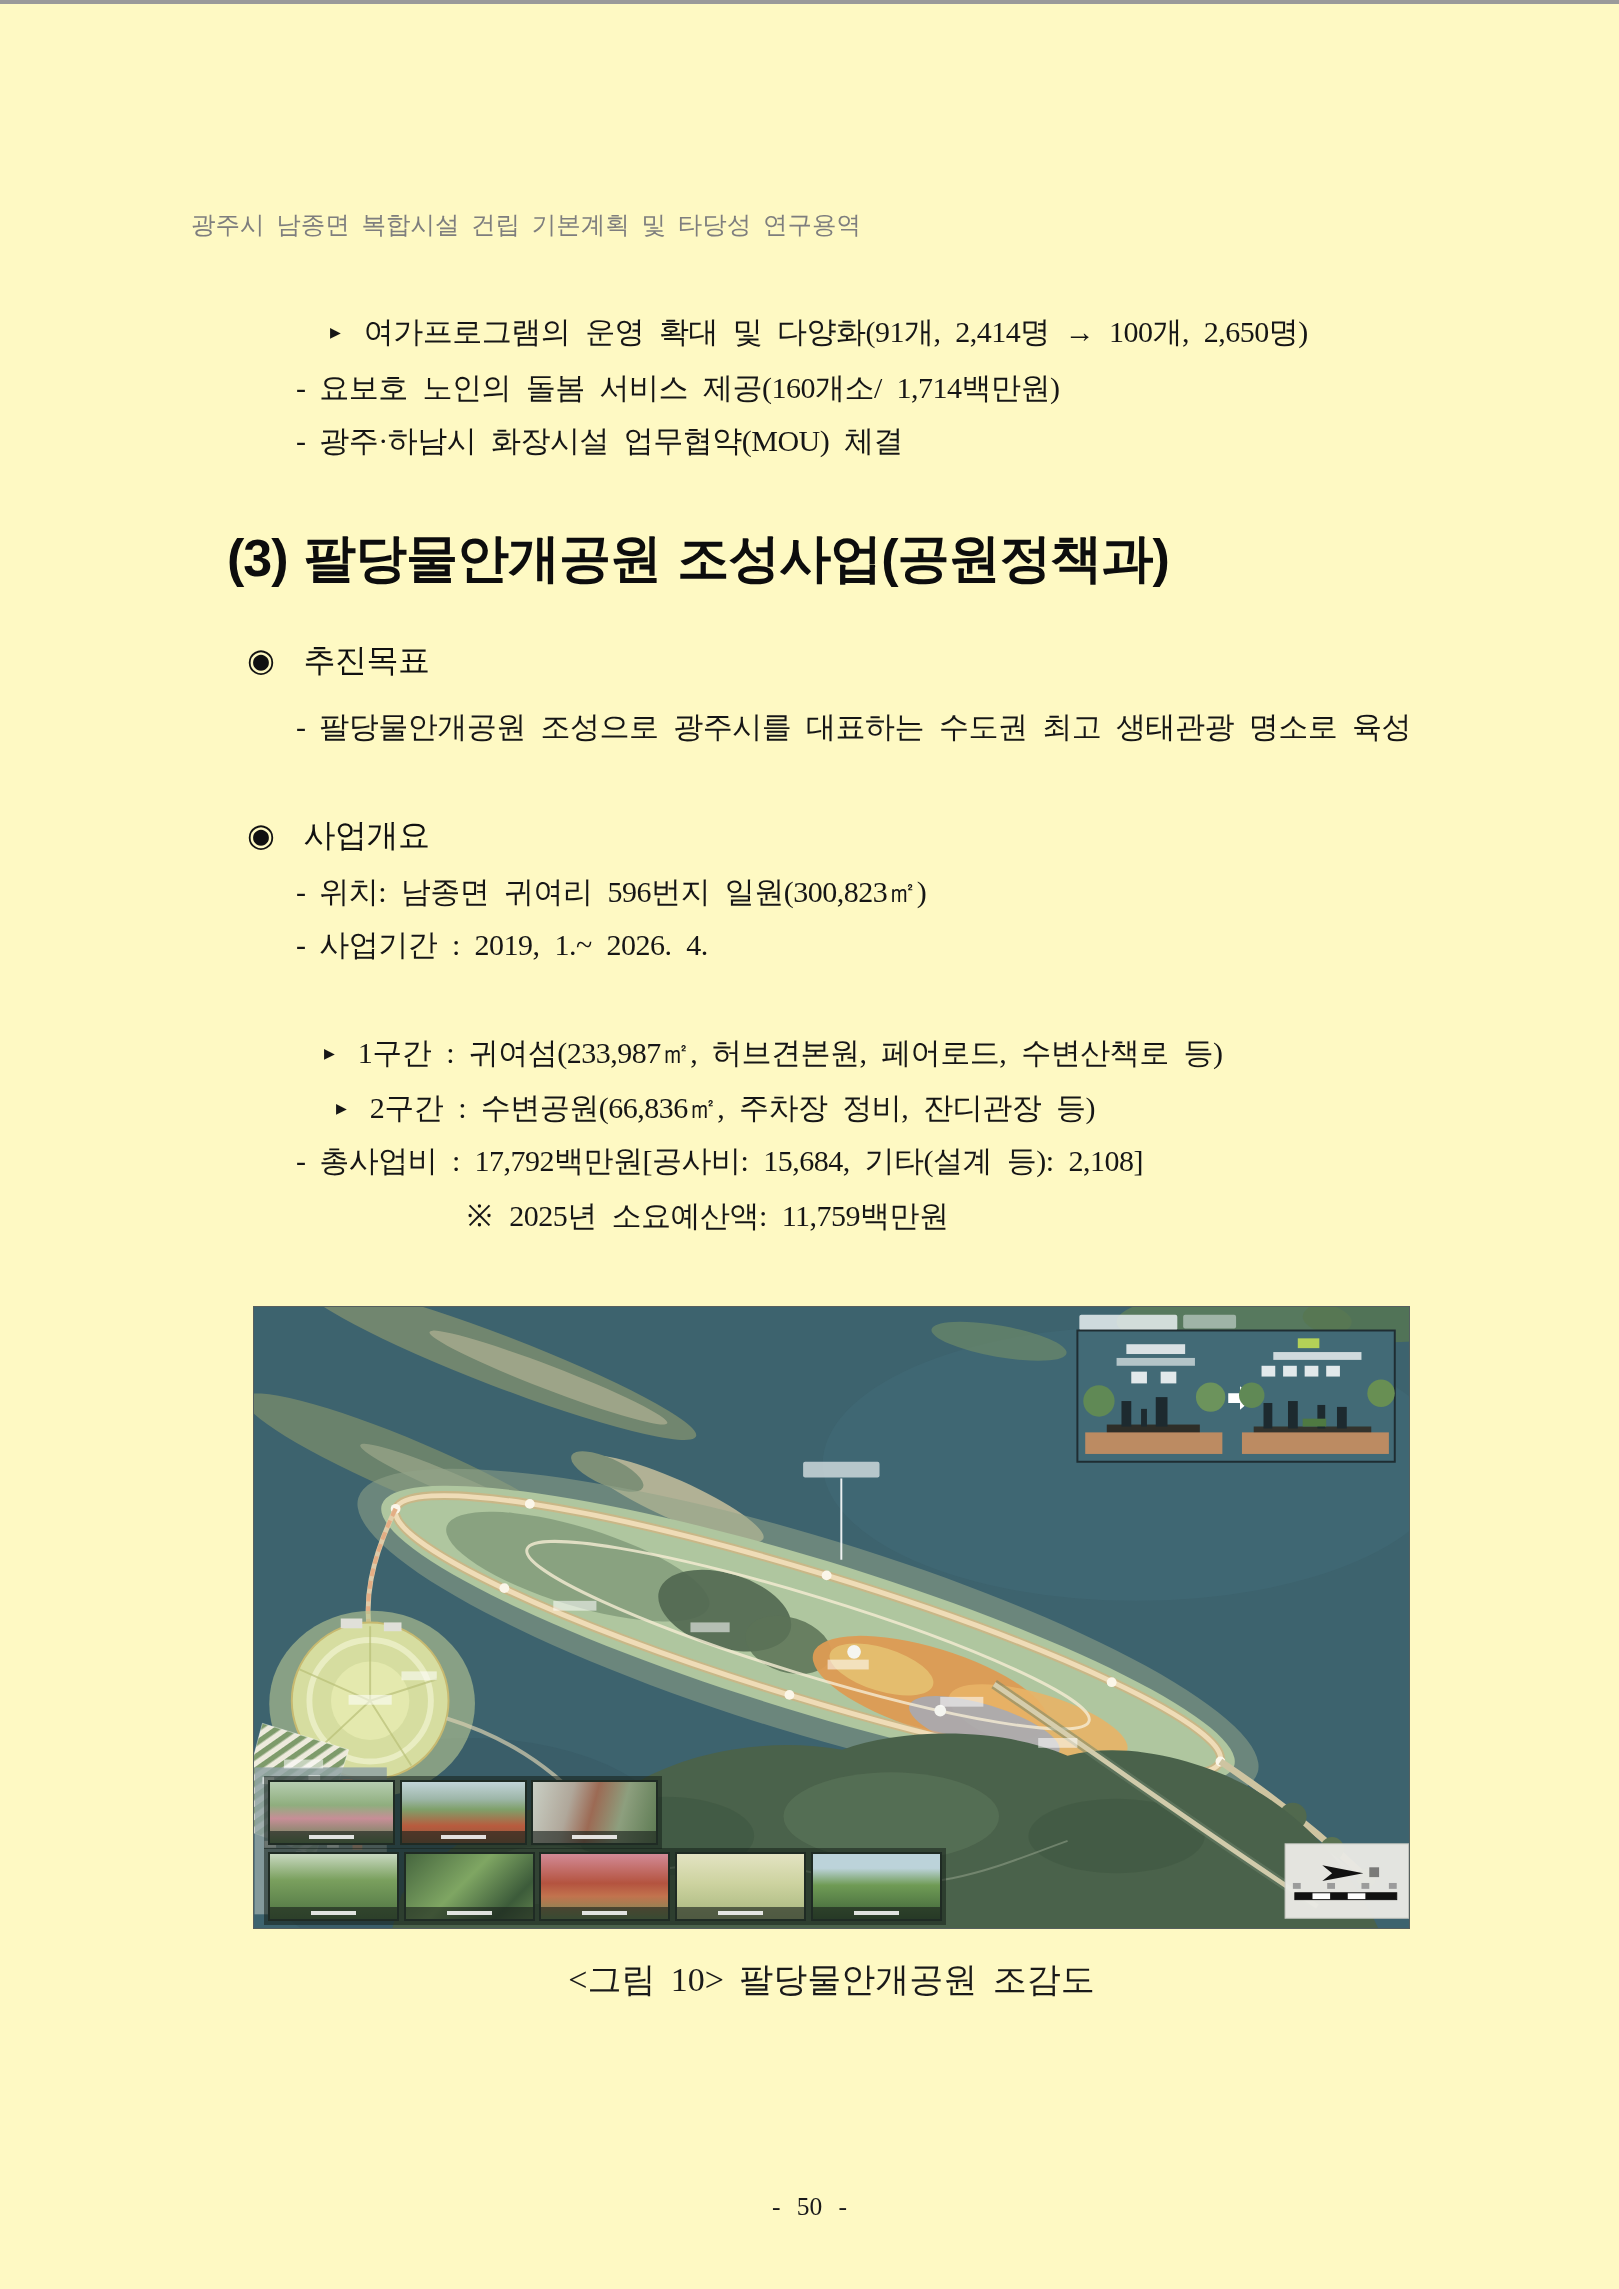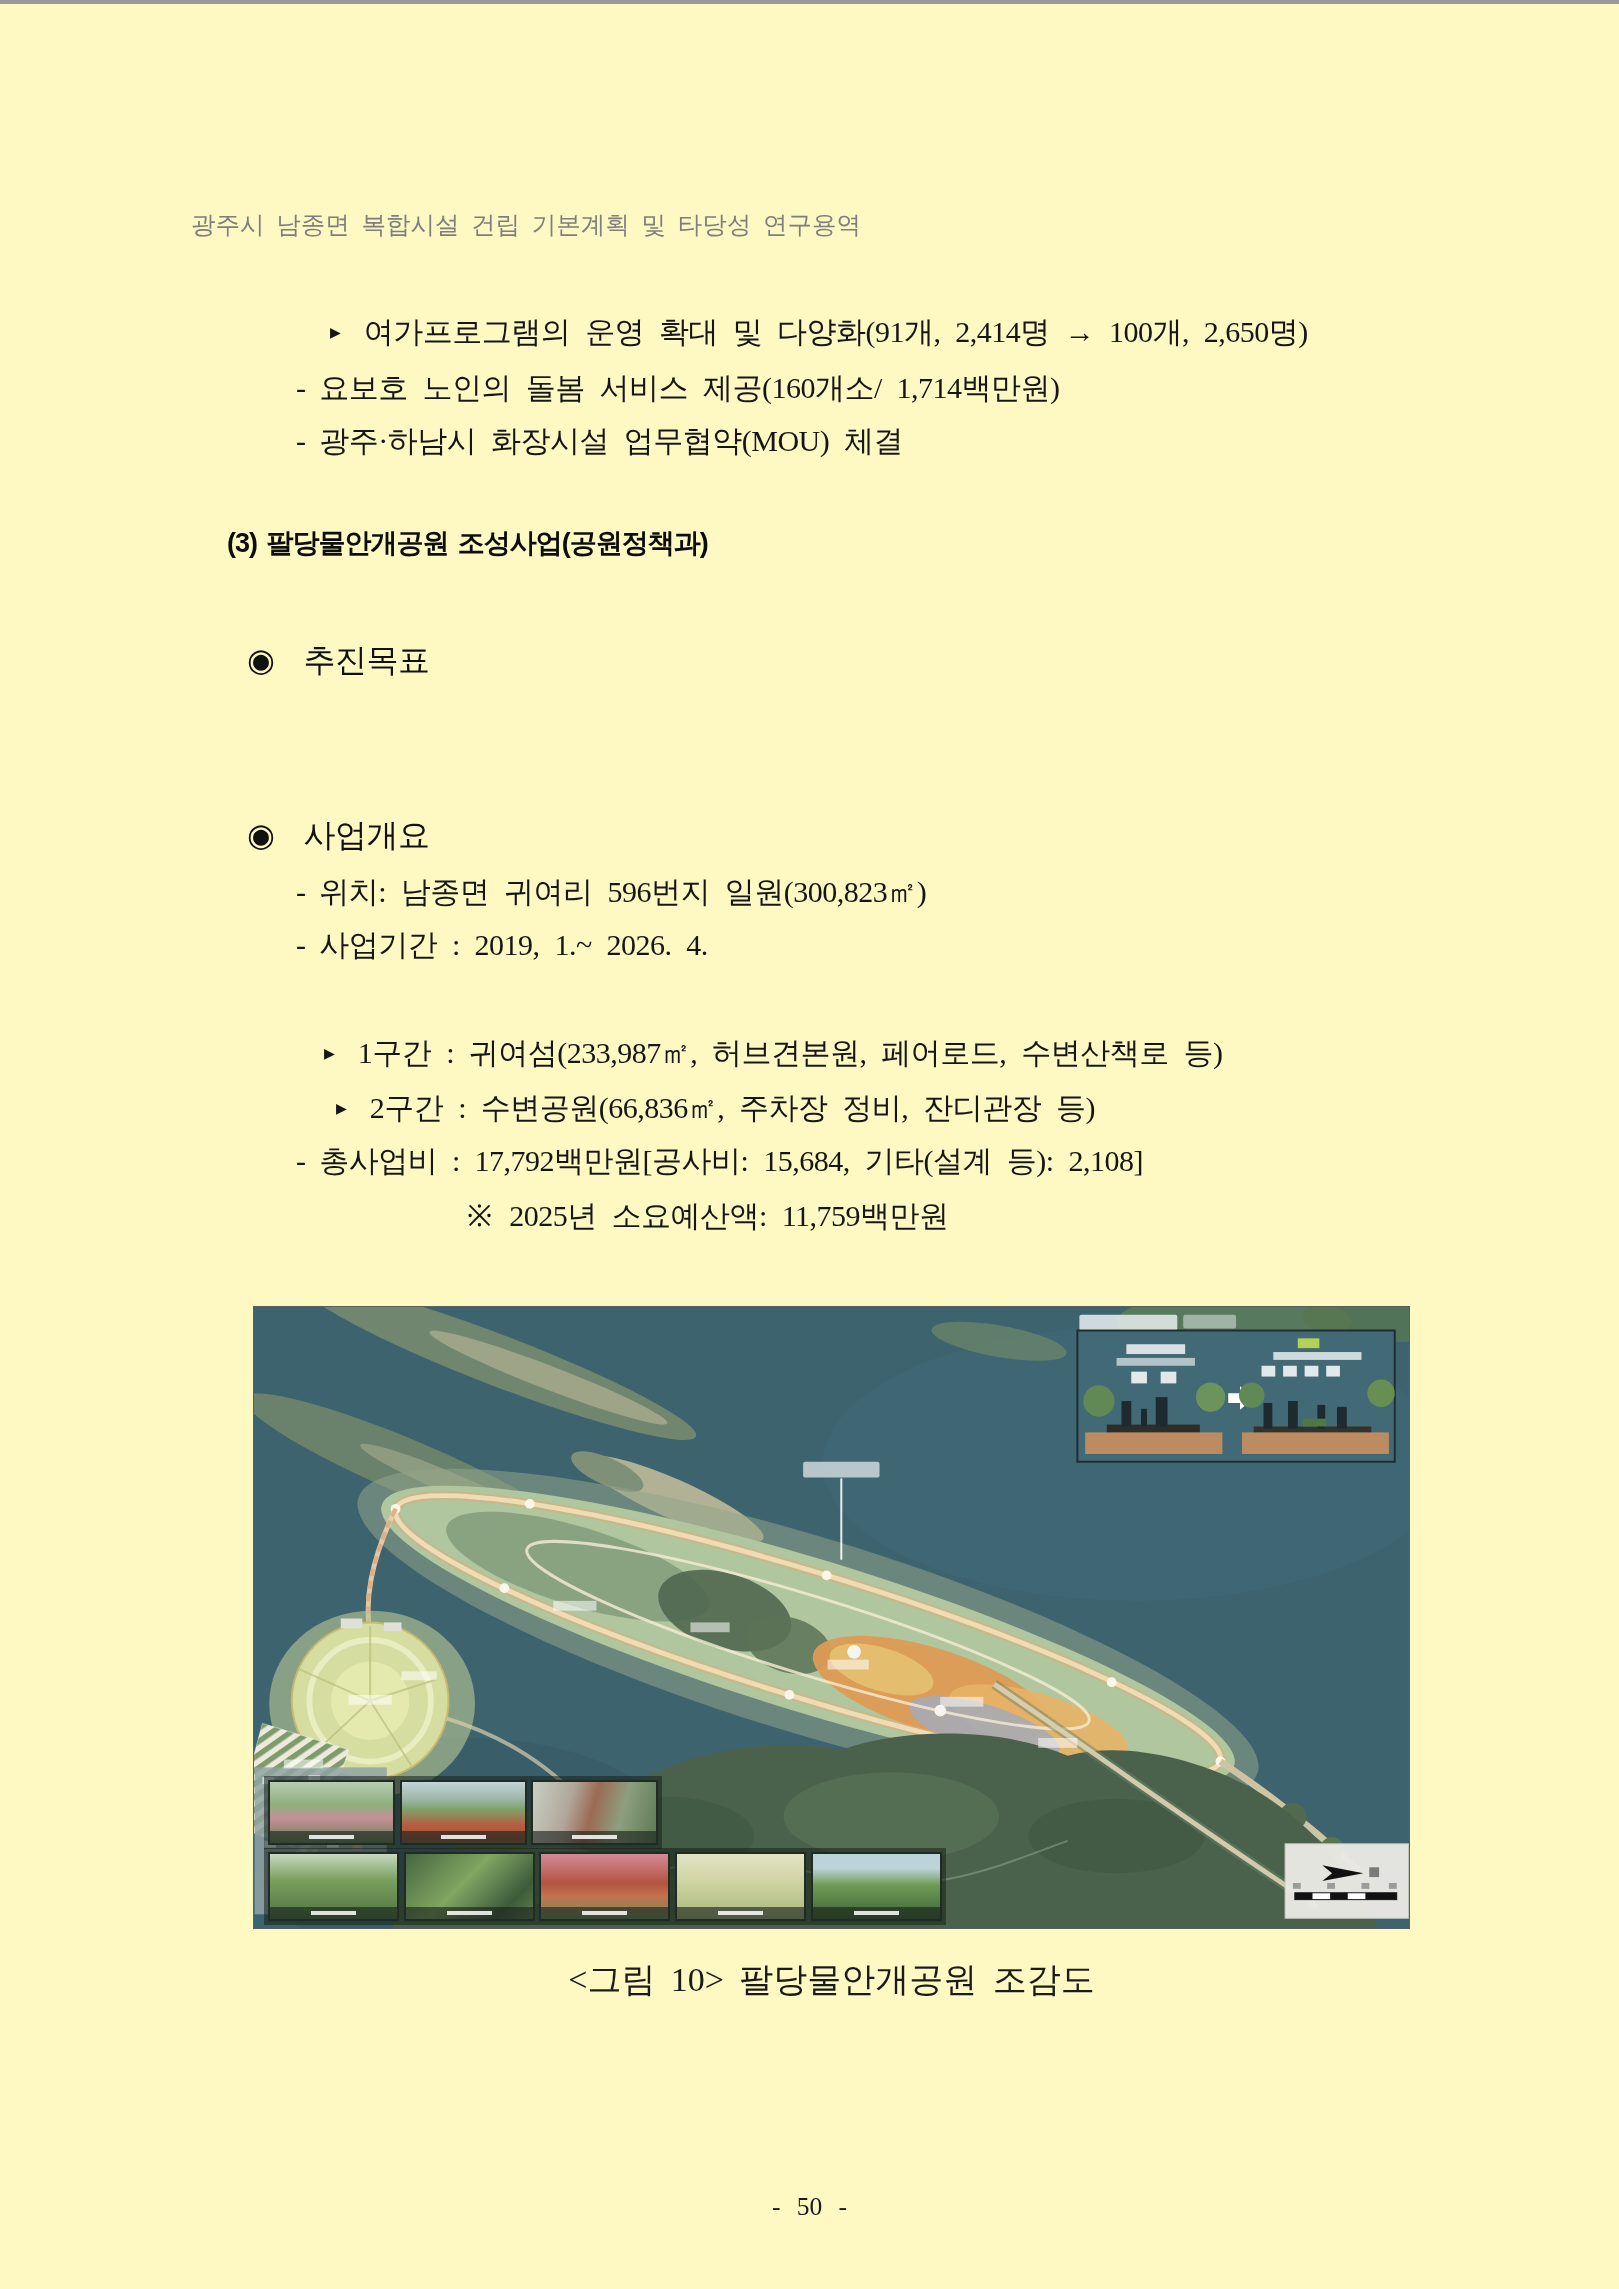--- a/index.html
+++ b/index.html
@@ -5,21 +5,21 @@
   html,body{margin:0;padding:0;background:#9a9a9a;}
   .page{
     position:relative;width:1619px;height:2290px;background:#fef9c3;
     font-family:"Liberation Serif","DejaVu Serif",serif;color:#141414;
     overflow:hidden;margin:4px auto;
   }
   .tline{position:absolute;white-space:nowrap;line-height:1.2;}
   .body-txt{font-size:30px;letter-spacing:-0.5px;word-spacing:7.8px;color:#161616;}
   .hdr{font-size:24.5px;color:#7e7e7e;word-spacing:4.9px;
        font-family:"Liberation Sans","DejaVu Sans",sans-serif;}
-  .heading{font-size:27px;font-weight:700;letter-spacing:-1px;word-spacing:2.9px;
+  .heading{font-size:52px;font-weight:700;letter-spacing:-1px;word-spacing:2.9px;
        font-family:"Liberation Sans","DejaVu Sans",sans-serif;color:#0d0d0d;}
   .stitle{font-size:32px;letter-spacing:-0.5px;word-spacing:5.9px;
        font-family:"Liberation Sans","DejaVu Sans",sans-serif;color:#111;}
   .caption{font-size:34px;word-spacing:6.9px;text-align:center;color:#1a1a1a;}
   .pagenum{font-size:25.5px;text-align:center;word-spacing:9.8px;color:#1a1a1a;}
   .mk{display:inline-block;}
   .mk-tri{margin-right:23.5px;font-size:0.72em;transform:translateY(-2.9px);}
   .mk-dash{margin-right:13.7px;}
   .mk-star{margin-right:17.6px;}
   .mk-eye{margin-right:29px;}
@@ -79,20 +79,23 @@
     <span class="mk mk-dash">-</span><span>요보호 노인의 돌봄 서비스 제공(160개소/ 1,714백만원)</span>
   </div>
   <div class="tline body-txt" id="ln-b3">
     <span class="mk mk-dash">-</span><span>광주·하남시 화장시설 업무협약(MOU) 체결</span>
   </div>
 
   <div class="tline heading" id="ln-heading">(3) 팔당물안개공원 조성사업(공원정책과)</div>
 
   <div class="tline stitle" id="ln-goal-title">
     <span class="mk mk-eye">◉</span><span>추진목표</span>
+  </div>
+  <div class="tline body-txt" id="ln-goal-1">
+    <span class="mk mk-dash">-</span><span>팔당물안개공원 조성으로 광주시를 대표하는 수도권 최고 생태관광 명소로 육성</span>
   </div>
 
   <div class="tline stitle" id="ln-ov-title">
     <span class="mk mk-eye">◉</span><span>사업개요</span>
   </div>
   <div class="tline body-txt" id="ln-ov-0">
     <span class="mk mk-dash">-</span><span>위치: 남종면 귀여리 596번지 일원(300,823㎡)</span>
   </div>
   <div class="tline body-txt" id="ln-ov-1">
     <span class="mk mk-dash">-</span><span>사업기간 : 2019, 1.~ 2026. 4.</span>

